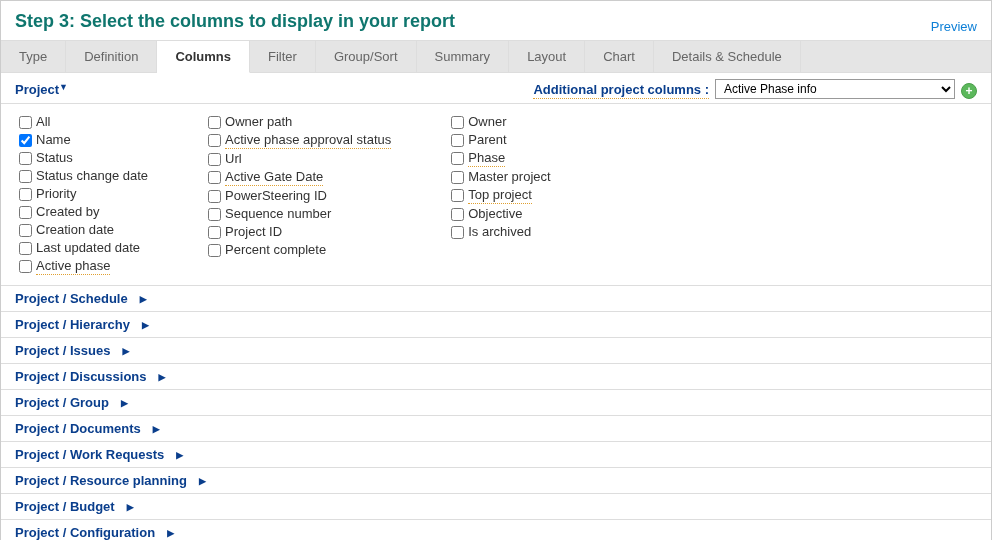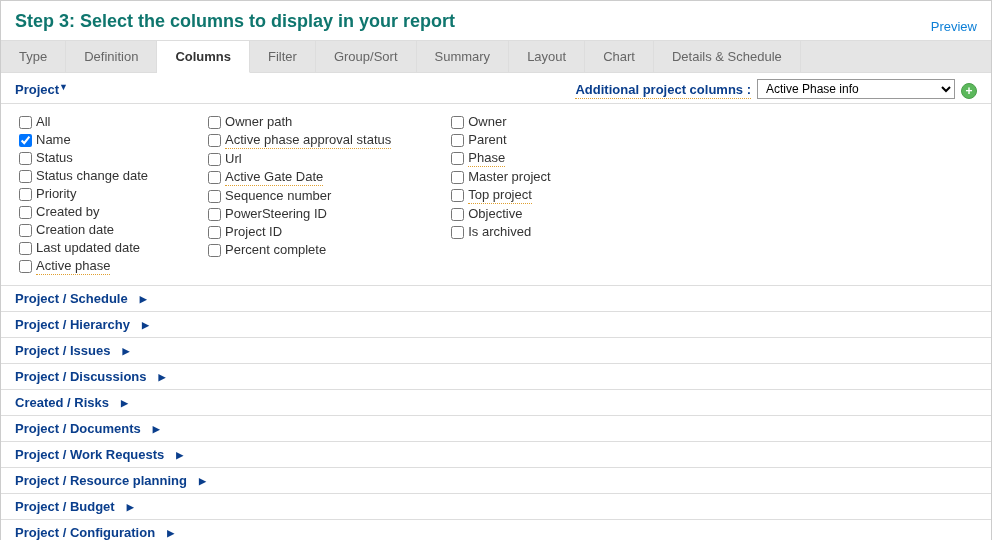--- a/index.html
+++ b/index.html
@@ -11,21 +11,21 @@
     
     .tabs { display: flex; background: #e5e5e5; border-top: 1px solid #ddd; border-bottom: 1px solid #ddd; }
     .tab { padding: 8px 18px; color: #666; cursor: pointer; font-size: 13px; border-right: 1px solid #ddd; }
     .tab.active { background: #fff; color: #333; font-weight: bold; border-bottom: 1px solid #fff; margin-bottom: -1px; }
     
     .subheader { display: flex; justify-content: space-between; align-items: center; padding: 6px 14px 4px 14px; border-bottom: 1px solid #ddd; }
     .project-dropdown { color: #0a3e8c; font-weight: bold; font-size: 13px; cursor: pointer; display: inline-flex; gap: 0; }
     .caret-down { font-size: 9px; }
     .addl-cols { display: flex; align-items: flex-end; gap: 6px; }
     .addl-cols-label { color: #0a3e8c; font-weight: bold; border-bottom: 1px dotted #e0a030; padding-bottom: 1px; }
-    .addl-select { width: 198px; height: 20px; font-size: 12px; border: 1px solid #999; padding: 1px 4px; background: #fff; }
+    .addl-select { width: 240px; height: 20px; font-size: 12px; border: 1px solid #999; padding: 1px 4px; background: #fff; }
     .add-btn { width: 16px; height: 16px; border-radius: 50%; background: #5cb85c; color: #fff; display: inline-flex; align-items: center; justify-content: center; font-size: 12px; font-weight: bold; cursor: pointer; border: 1px solid #4a9e4a; }
     
     .columns-area { padding: 10px 14px 10px 18px; }
     .col-grid { display: flex; gap: 60px; }
     .col { display: flex; flex-direction: column; gap: 2px; }
     .check-item { display: flex; align-items: center; gap: 4px; line-height: 16px; }
     .check-item input[type="checkbox"] { width: 13px; height: 13px; cursor: pointer; }
     .check-item label { cursor: pointer; }
     .underlined { border-bottom: 1px dotted #e0a030; }
     
@@ -120,25 +120,25 @@
           <div class="check-item">
             <input type="checkbox" style="">
             <label>Url</label>
           </div>
           <div class="check-item">
             <input type="checkbox" style="">
             <label class="underlined">Active Gate Date</label>
           </div>
           <div class="check-item">
             <input type="checkbox" style="">
+            <label>PowerSteering ID</label>
+          </div>
+          <div class="check-item">
+            <input type="checkbox" style="">
             <label>Sequence number</label>
-          </div>
-          <div class="check-item">
-            <input type="checkbox" style="">
-            <label>PowerSteering ID</label>
           </div>
           <div class="check-item">
             <input type="checkbox" style="">
             <label>Project ID</label>
           </div>
           <div class="check-item">
             <input type="checkbox" style="">
             <label>Percent complete</label>
           </div>
         </div>
@@ -186,21 +186,21 @@
       </div>
       <div class="section">
         <span>Project / Issues</span>
         <span class="arrow">▶</span>
       </div>
       <div class="section">
         <span>Project / Discussions</span>
         <span class="arrow">▶</span>
       </div>
       <div class="section">
-        <span>Created / Risks</span>
+        <span>Project / Group</span>
         <span class="arrow">▶</span>
       </div>
       <div class="section">
         <span>Project / Documents</span>
         <span class="arrow">▶</span>
       </div>
       <div class="section">
         <span>Project / Work Requests</span>
         <span class="arrow">▶</span>
       </div>

